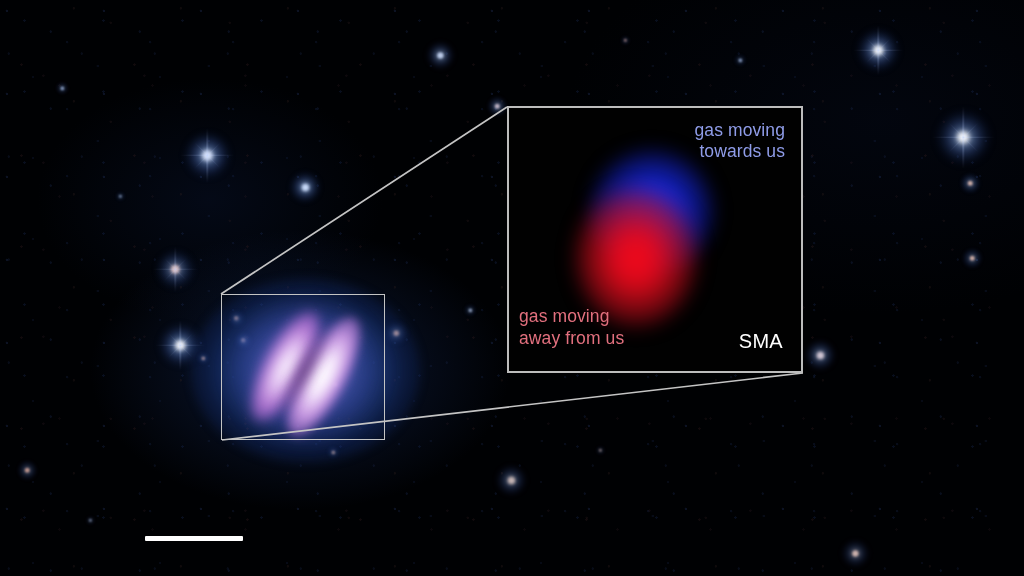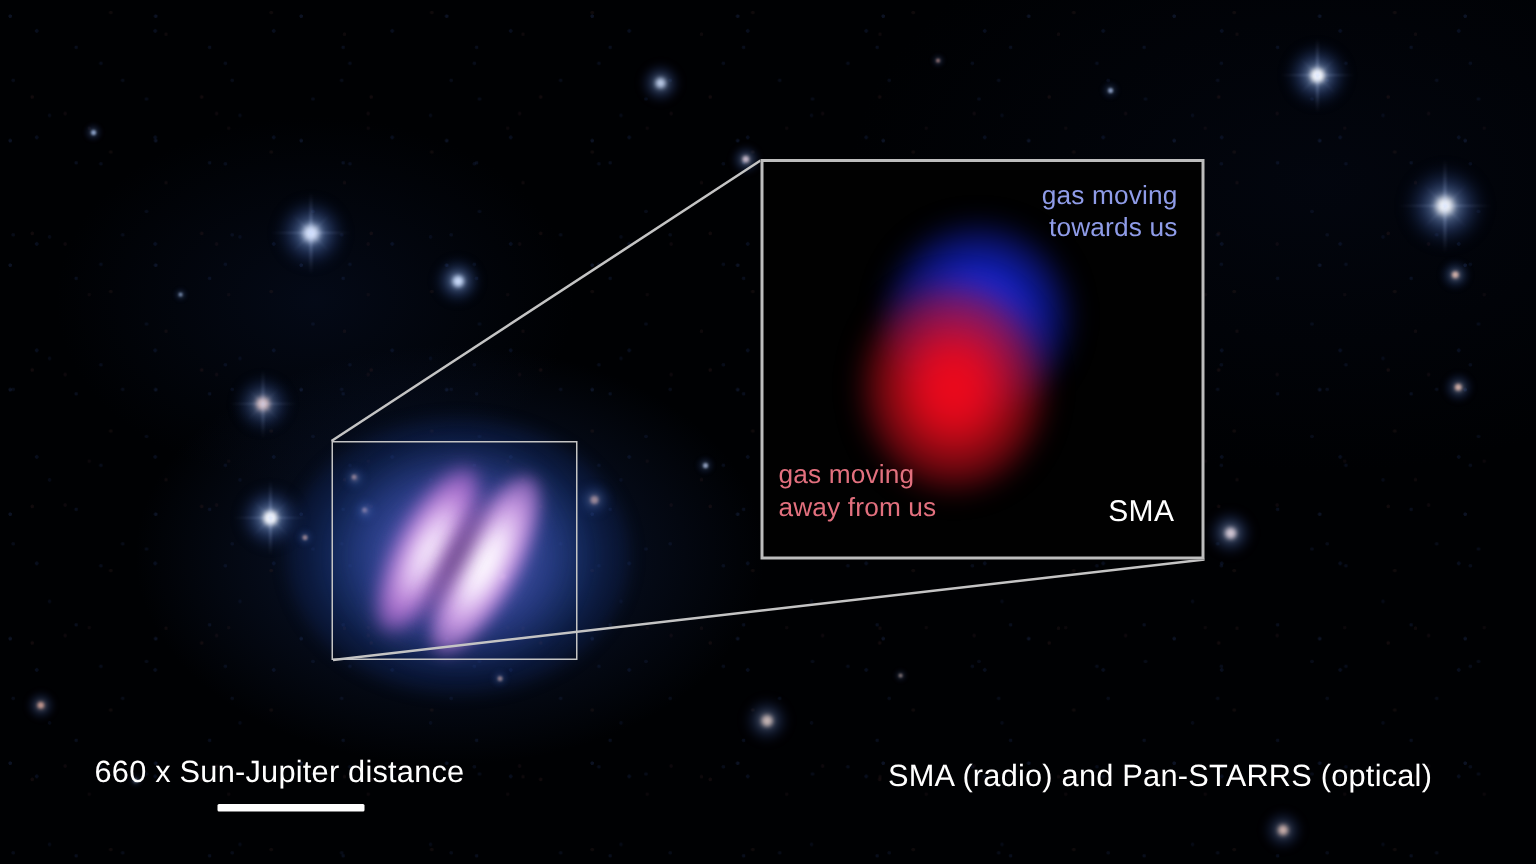--- a/index.html
+++ b/index.html
@@ -325,19 +325,17 @@
 
     <div class="inset-label" id="label-blue" style="right: 16px; top: 12px; color: rgb(143, 156, 232);">gas moving
 towards us</div>
 
     <div class="inset-label" id="label-red" style="left: 10px; bottom: 22px; color: rgb(226, 112, 126);">gas moving
 away from us</div>
 
     <div class="inset-label" id="label-sma" style="right: 18px; bottom: 18px; color: rgb(255, 255, 255);">SMA</div>
   </div>
 
-  <div class="caption" id="caption-scale" style="left: 63px; top: 503px; color: rgb(255, 255, 255);">660 x Sun-Jupiter distance</div>
 
   <div id="scalebar" style="left: 145px; top: 536px; width: 98px; height: 5px; background: rgb(255, 255, 255);"></div>
 
-  <div class="caption" id="caption-credit" style="left: 592px; top: 506px; color: rgb(255, 255, 255);">SMA (radio) and Pan-STARRS (optical)</div>
 
 </div>
 
 </body></html>

